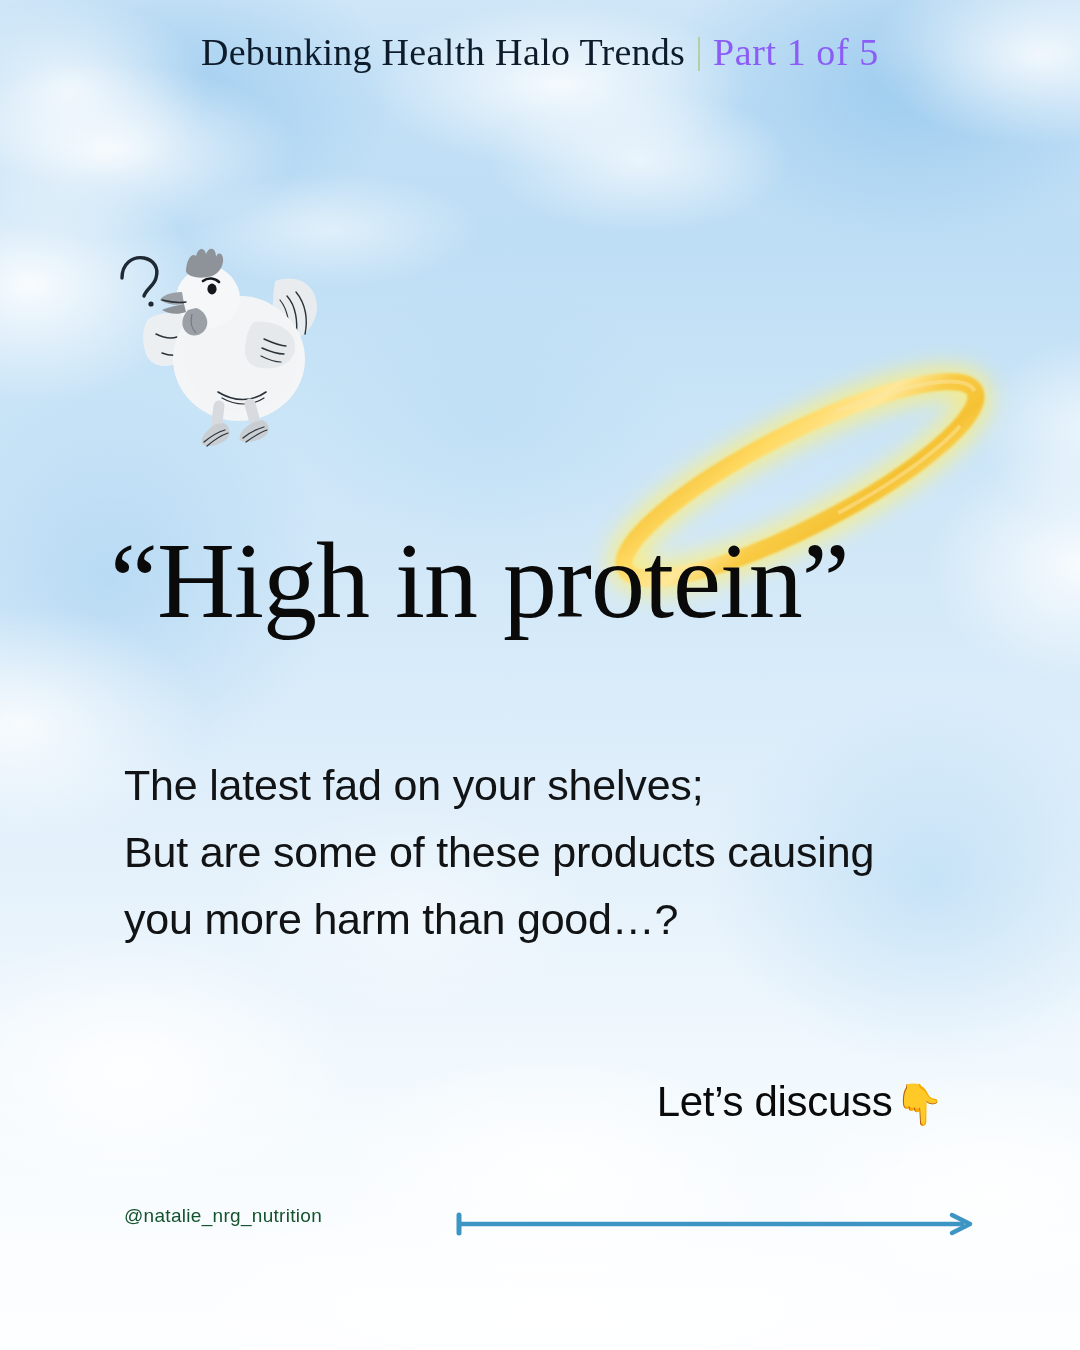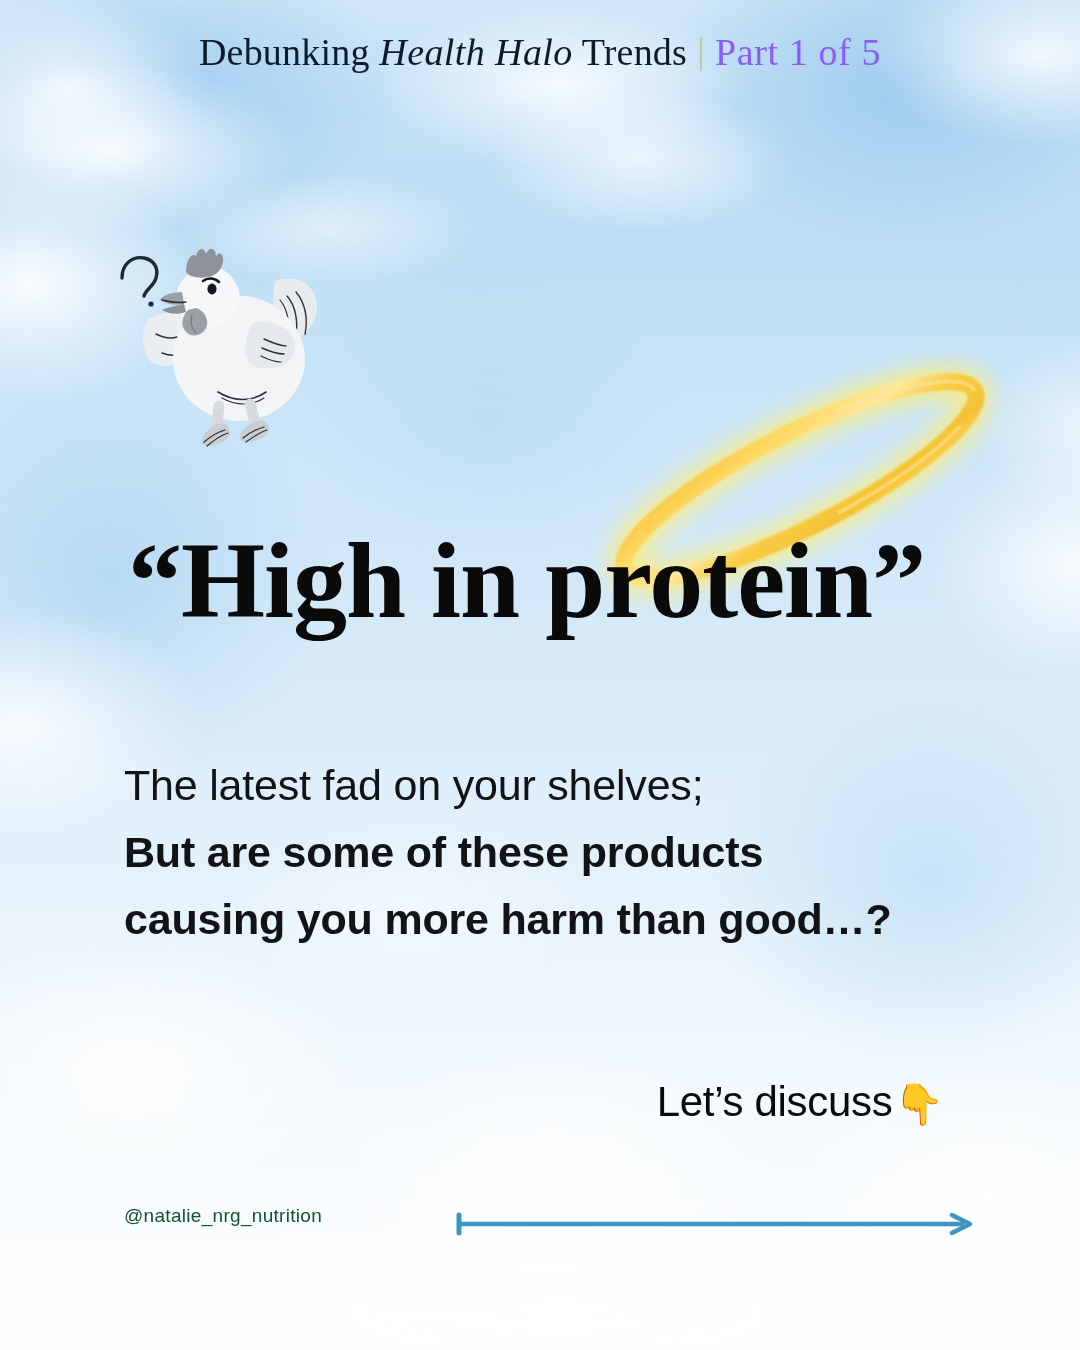--- a/index.html
+++ b/index.html
@@ -54,21 +54,20 @@
     width: 1080px;
     text-align: center;
     white-space: nowrap;
     font-family: "Liberation Serif", serif;
     font-size: 38px;
     line-height: 1.1;
     color: #0d1b2a;
     letter-spacing: 0.2px;
   }
   .header .hdr-italic {
-    font-style: italic;
     letter-spacing: 0.4px;
   }
   .header .hdr-divider {
     display: inline-block;
     width: 2px;
     height: 34px;
     background: #b6cfa2;
     vertical-align: -6px;
     margin: 0 13px;
   }
@@ -91,49 +90,49 @@
     position: absolute;
     left: 575px;
     top: 340px;
     width: 450px;
     height: 280px;
   }
 
   
   .headline {
     position: absolute;
-    left: 128px;
+    left: 110px;
     top: 527px;
     width: 880px;
     font-family: "Liberation Serif", serif;
     font-size: 108px;
     line-height: 1.0;
     color: #0a0a0a;
     white-space: nowrap;
     letter-spacing: -1px;
-    font-weight: 700;
+    font-weight: 400;
   }
 
   
   .body-copy {
     position: absolute;
     left: 124px;
     top: 752px;
     width: 790px;
     color: #111315;
     font-size: 43px;
     line-height: 67px;
     letter-spacing: -0.2px;
   }
   .body-copy .lead {
     font-weight: 400;
     display: block;
   }
   .body-copy .rest {
-    font-weight: 700;
+    font-weight: 400;
     display: block;
   }
 
   
   .cta {
     position: absolute;
     left: 0;
     top: 1078px;
     width: 944px;
     text-align: right;

